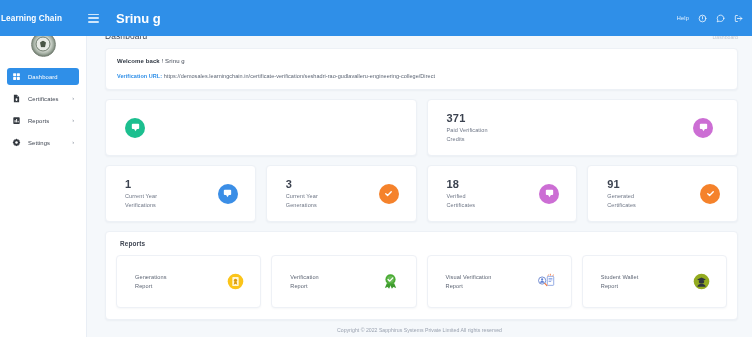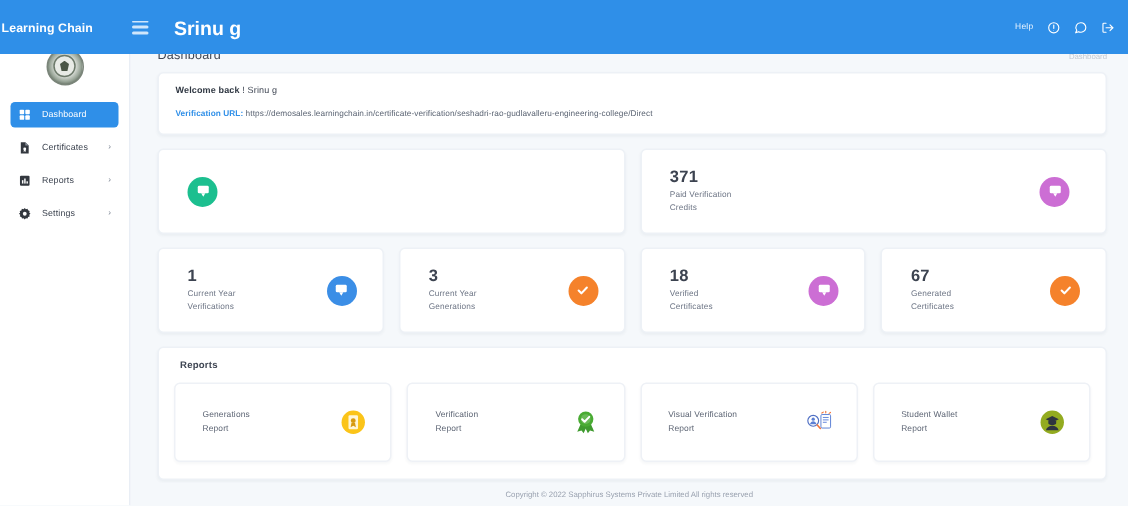--- a/index.html
+++ b/index.html
@@ -337,21 +337,21 @@
         </span>
         <span class="badge" style="background:#cc6ed4">
           <svg viewBox="0 0 24 24" fill="#ffffff">
               <rect x="4" y="4" width="16" height="11" rx="2"></rect>
               <path d="M9 15h6l-3 5z"></path>
             </svg>
         </span>
       </div>
       <div class="card stat">
         <span class="stat-text">
-          <span class="stat-num">67</span>
+          <span class="stat-num">91</span>
           <span class="stat-lbl">
             <span>Generated</span><br>
             <span>Certificates</span>
           </span>
         </span>
         <span class="badge" style="background:#f5822b">
           <svg viewBox="0 0 24 24" fill="none" stroke="#ffffff" stroke-width="3" stroke-linecap="round" stroke-linejoin="round">
               <path d="M6 12.5l4 4 8-8.5"></path>
             </svg>
         </span>

